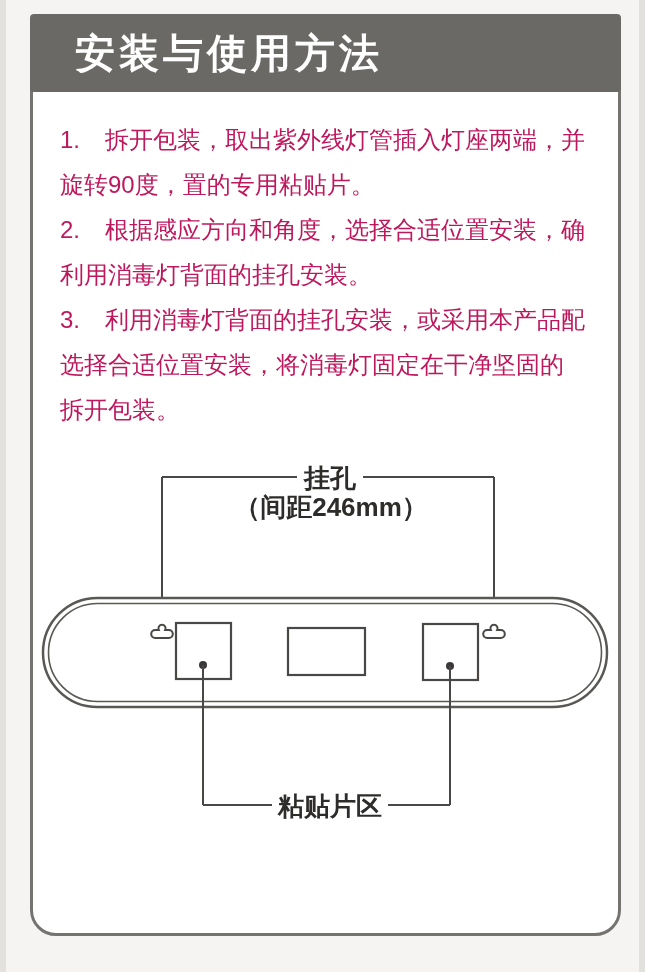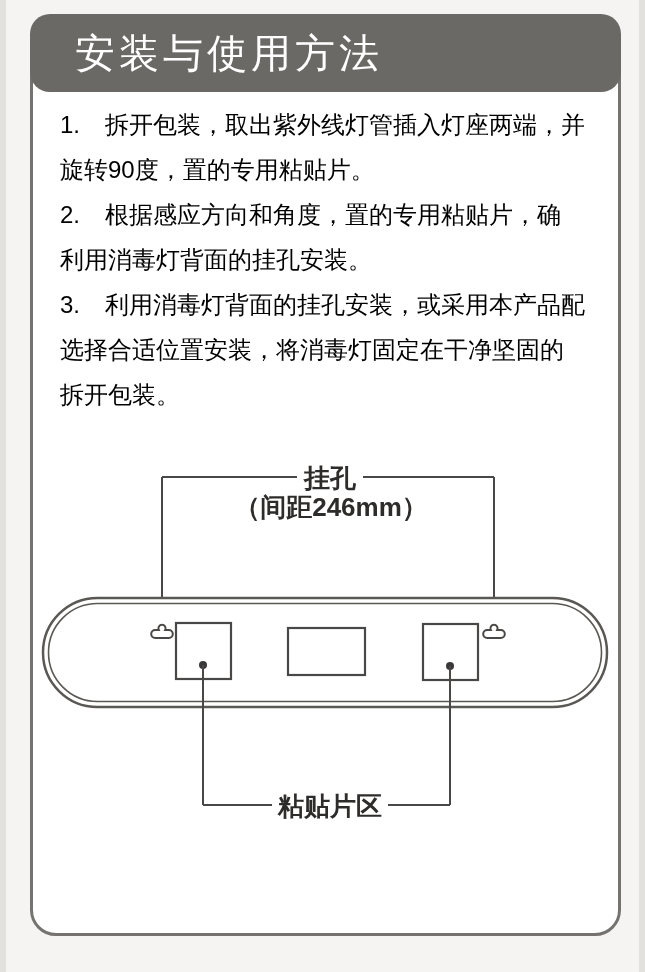--- a/index.html
+++ b/index.html
@@ -27,36 +27,36 @@
     background:#ffffff;
     border:3px solid #757370;
     border-radius:26px;
   }
   .header {
     position:absolute;
     left:30px; top:14px;
     width:591px; height:78px;
     box-sizing:border-box;
     background:#6b6965;
-    border-radius:20px;
+    border-radius:4px;
     color:#ffffff;
     font-size:40px;
-    font-weight:normal;
+    font-weight:bold;
     letter-spacing:4px;
     line-height:78px;
     padding-left:45px;
     z-index:3;
   }
   .instructions {
     position:absolute;
-    left:60px; top:102px;
+    left:60px; top:117px;
     width:542px;
     font-size:24px;
     line-height:45px;
-    color:#000000;
+    color:#be185d;
     z-index:2;
   }
   .instructions .line { height:45px; white-space:nowrap; }
   .instructions .num {
     display:inline-block;
     min-width:45px;
   }
   .diagram {
     position:absolute;
     left:30px; top:440px;
@@ -80,21 +80,21 @@
 
   <div class="card"></div>
 
   <div class="header">
     <span>安装与使用方法</span>
   </div>
 
   <div class="instructions">
     <div class="line"><span class="num">1.</span><span>拆开包装，取出紫外线灯管插入灯座两端，并</span></div>
     <div class="line"><span>旋转90度，置的专用粘贴片。</span></div>
-    <div class="line"><span class="num">2.</span><span>根据感应方向和角度，置的专用粘贴片，确</span></div>
+    <div class="line"><span class="num">2.</span><span>根据感应方向和角度，选择合适位置安装，确</span></div>
     <div class="line"><span>利用消毒灯背面的挂孔安装。</span></div>
     <div class="line"><span class="num">3.</span><span>利用消毒灯背面的挂孔安装，或采用本产品配</span></div>
     <div class="line"><span>选择合适位置安装，将消毒灯固定在干净坚固的</span></div>
     <div class="line"><span>拆开包装。</span></div>
   </div>
 
   <svg class="diagram" viewBox="30 440 591 400" xmlns="http://www.w3.org/2000/svg">
 
     <g stroke="#4a4846" stroke-width="2" fill="none">
       <line x1="162" y1="477" x2="297" y2="477"></line>

